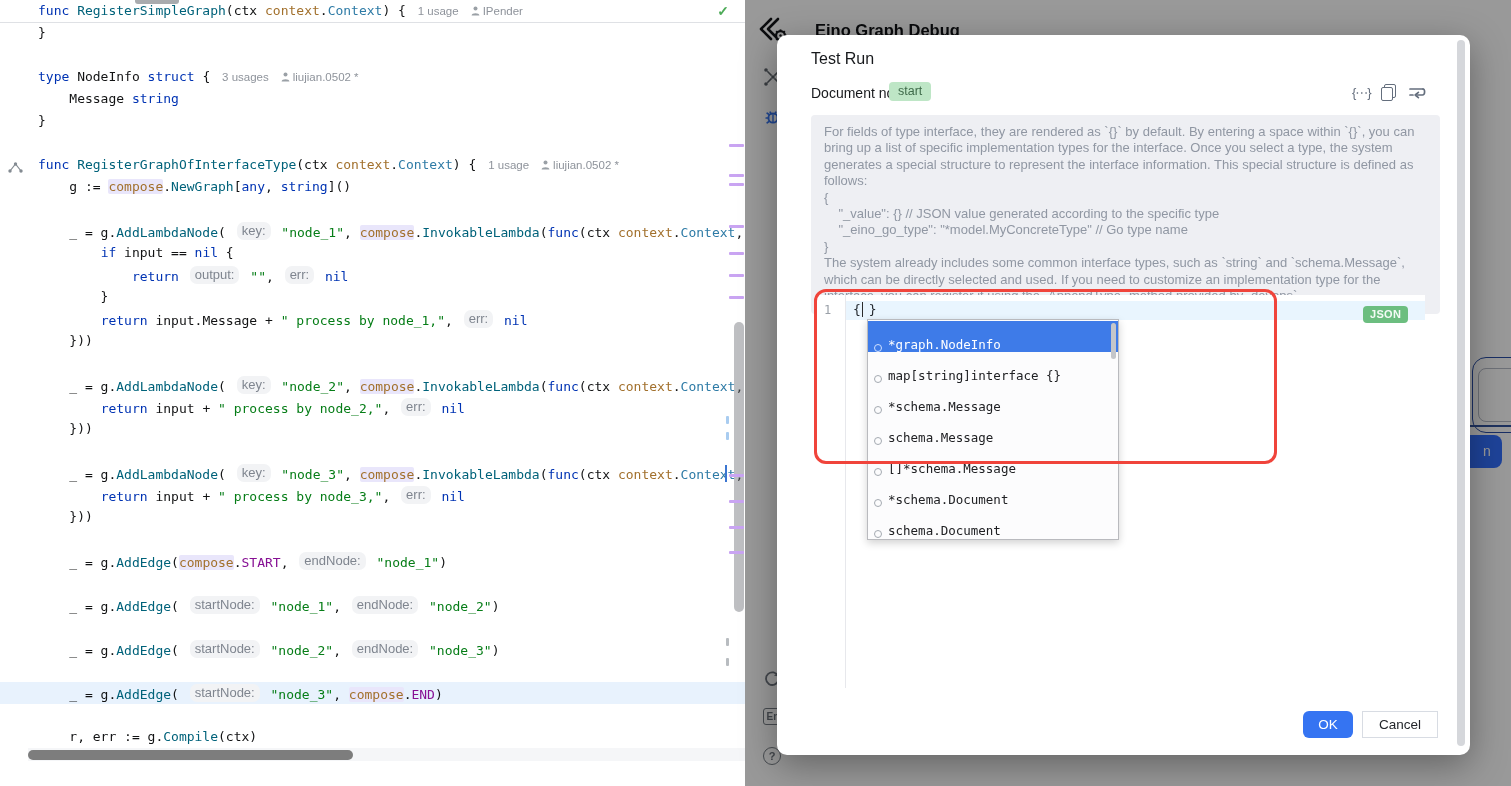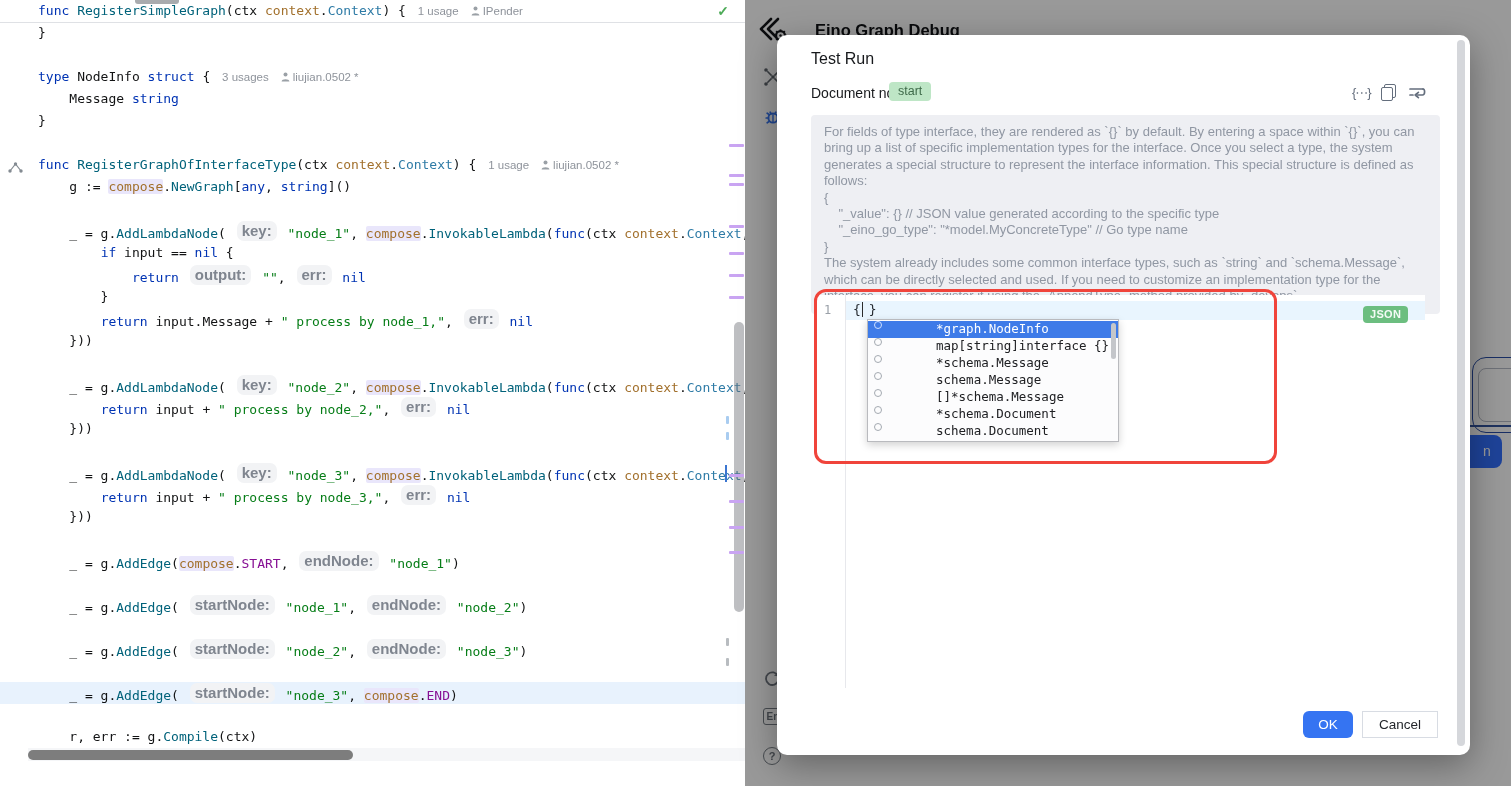--- a/index.html
+++ b/index.html
@@ -9,22 +9,22 @@
   .editor-pane{position:absolute;left:0;top:0;width:745px;height:786px;background:#fff;overflow:hidden;}
   .code-font{font-family:"DejaVu Sans Mono","Liberation Mono",monospace;font-size:13px;line-height:22px;white-space:pre;}
   .sticky-line{position:absolute;left:0;top:0;width:745px;height:23px;background:#fff;
                border-bottom:1px solid #dfe1e5;padding-left:38px;box-sizing:border-box;z-index:5;}
   .code-lines{position:absolute;left:0;top:22px;width:900px;}
   .code-line{height:22px;padding-left:38px;}
   .code-line.hl{background:#e8f2fd;}
   .tk-p{color:#121314}.tk-k{color:#0033b3}.tk-f{color:#00627a}
   .tk-g{color:#a2702c}.tk-G{color:#a2702c;background:#e9e6fb;border-radius:2px}
   .tk-t{color:#2e7ba6}.tk-s{color:#067d17}.tk-c{color:#871094}
-  .tk-h{font-family:"Liberation Sans",sans-serif;font-size:15px;color:#7f858f;background:#f2f3f5;
-        border-radius:7px;padding:1px 5px 2px;margin:16px 3px;vertical-align:1.5px;white-space:pre;font-weight:bold;}
+  .tk-h{font-family:"Liberation Sans",sans-serif;font-size:13px;color:#7f858f;background:#f2f3f5;
+        border-radius:7px;padding:1px 5px 2px;margin:16px 3px;vertical-align:1.5px;white-space:pre;}
   .tk-u{font-family:"Liberation Sans",sans-serif;font-size:11.5px;color:#8e939b;margin:0 12px 0 4px;}
   .tk-a{font-family:"Liberation Sans",sans-serif;font-size:11.5px;color:#8e939b;}
   .person-ic{margin:0 3px -1px 0;}
   .gutter-icon{position:absolute;left:7px;top:160px;z-index:6;}
   .insp-check{position:absolute;right:16px;top:3px;color:#4dab58;font-size:14px;font-weight:bold;z-index:6;}
   .fold-rect{position:absolute;left:135px;top:0;width:44px;height:4px;background:#a9abae;border-radius:0 0 3px 3px;z-index:6;}
   .mark{position:absolute;border-radius:1px;}
   .vscroll-thumb{position:absolute;left:734px;top:322px;width:10px;height:290px;background:rgba(110,114,120,.45);border-radius:5px;z-index:7;}
   .hscroll-track{position:absolute;left:28px;top:748px;width:717px;height:13px;background:#f5f6f8;z-index:7;}
   .hscroll-thumb{position:absolute;left:28px;top:750px;width:325px;height:10px;background:#7d7d7d;border-radius:5px;z-index:8;}
@@ -62,22 +62,22 @@
   .json-editor{position:absolute;left:40px;top:260px;width:608px;height:395px;background:#fff;}
   .je-gutterline{position:absolute;left:28px;top:0;width:1px;height:393px;background:#e7e8ec;}
   .je-curline{position:absolute;left:28px;top:6px;width:580px;height:19px;background:#e9f5fe;}
   .je-lineno{position:absolute;left:7px;top:5px;font-family:"DejaVu Sans Mono",monospace;font-size:12px;color:#9aa0a8;line-height:20px;}
   .je-code{position:absolute;left:36px;top:5px;font-family:"DejaVu Sans Mono",monospace;font-size:13px;color:#24292f;line-height:20px;white-space:pre;}
   .je-caret{position:absolute;left:45px;top:7px;width:1.3px;height:15px;background:#2b2b2b;}
   .json-badge{position:absolute;left:586px;top:271px;background:#6cbe80;color:#f4fbf5;font-size:11px;font-weight:bold;
               padding:2px 7px 3px;border-radius:4px;letter-spacing:.3px;}
   .dropdown{position:absolute;left:90px;top:284px;width:250px;background:#fcfcfd;border:1px solid #b9babe;
             box-shadow:0 3px 8px rgba(0,0,0,.18);z-index:45;padding:1px 0;}
-  .dd-item{position:relative;height:17px;display:flex;align-items:flex-start;padding-left:6px;
-           font-family:"DejaVu Sans Mono",monospace;font-size:12.5px;color:#202124;white-space:pre;cursor:pointer;gap:48px;}
+  .dd-item{position:relative;height:31px;display:flex;align-items:flex-end;padding-left:6px;
+           font-family:"DejaVu Sans Mono",monospace;font-size:12.5px;color:#202124;white-space:pre;cursor:pointer;}
   .dd-item .dot{width:6px;height:6px;border:1.2px solid #a4aab1;border-radius:50%;margin-right:6px;flex:none;}
   .dd-item.sel{background:#3e7be8;color:#fff;}
   .dd-item.sel .dot{border-color:#cfe0ff;}
   .dd-scroll{position:absolute;right:2px;top:3px;width:5px;height:36px;background:#c4c6ca;border-radius:2.5px;}
   .ok-btn{position:absolute;left:526px;top:676px;width:50px;height:27px;background:#3574f2;border:none;border-radius:6px;
           color:#fff;font-size:13.5px;font-family:"Liberation Sans",sans-serif;cursor:pointer;}
   .cancel-btn{position:absolute;left:585px;top:676px;width:76px;height:27px;background:#fff;border:1px solid #d8dce3;border-radius:0;
           color:#23262b;font-size:13.5px;font-family:"Liberation Sans",sans-serif;cursor:pointer;}
   .modal-scroll{position:absolute;left:680px;top:5px;width:8px;height:706px;background:#d5d7db;border-radius:4px;}
   .red-annotation{position:absolute;left:814px;top:289px;width:457px;height:169px;border:3.5px solid #f0443b;border-radius:12px;z-index:60;}

